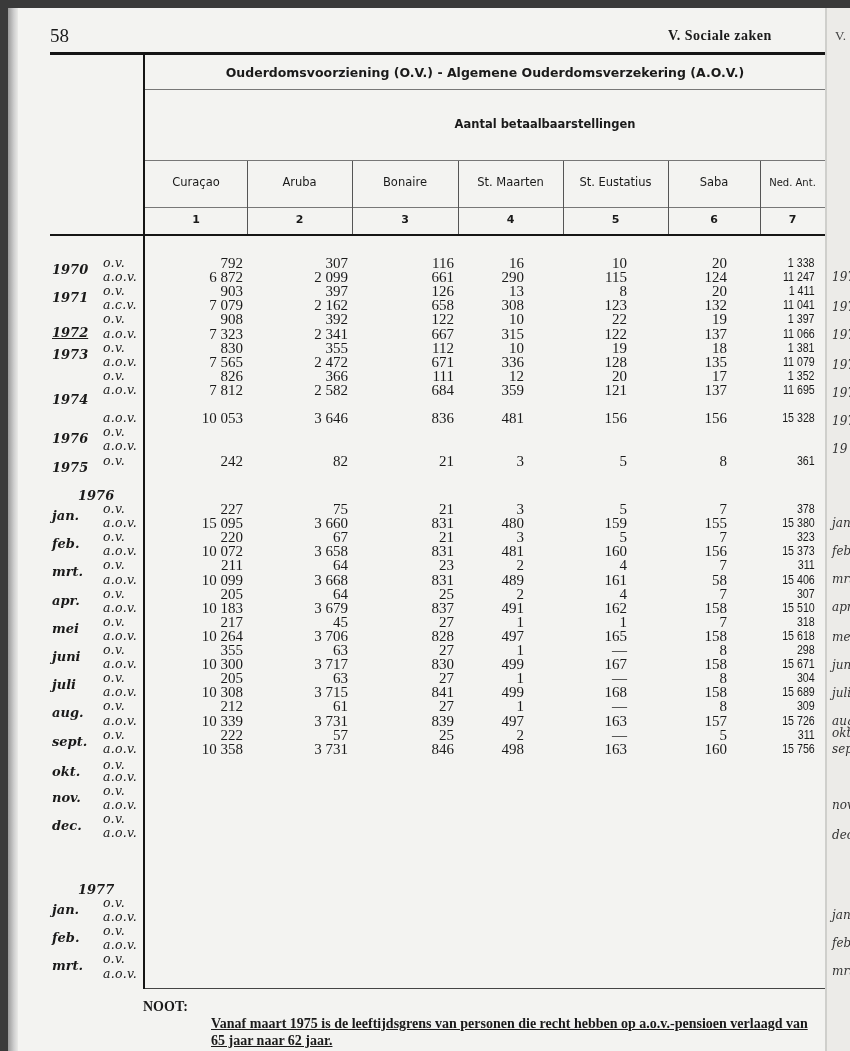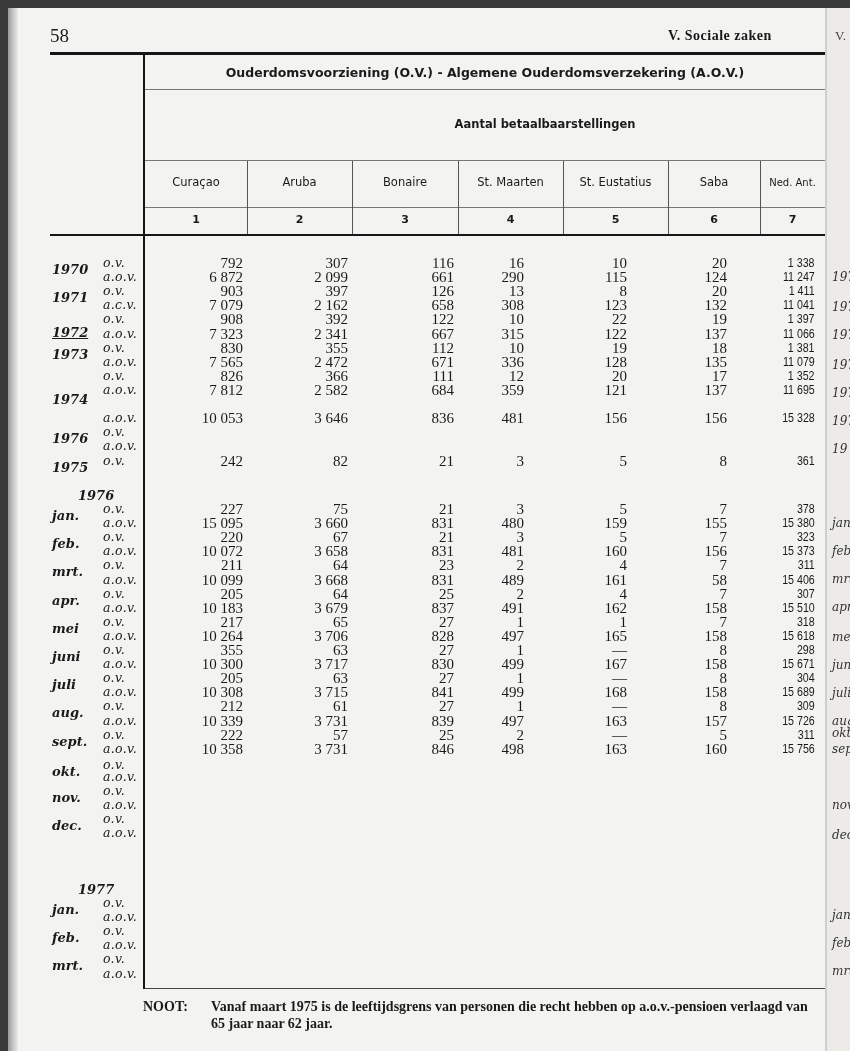--- a/index.html
+++ b/index.html
@@ -75,21 +75,21 @@
   .c7 { right: calc(850px - 815px); font-size: 13px; font-family: "Liberation Sans", sans-serif; transform: scaleX(0.82); transform-origin: right; }
   .margin-label {
     position: absolute; left: 832px; font-style: italic; font-size: 12px; color: #333;
     font-family: "DejaVu Serif", serif; white-space: nowrap;
   }
   .note {
     position: absolute; left: 143px; top: 998px; font-size: 14px; font-weight: bold;
     font-family: "Liberation Serif", serif; line-height: 17px; width: 680px;
   }
   .note .label { position: absolute; left: 0; top: 0; }
-  .note .text { position: absolute; left: 68px; top: 0; width: 600px; }
+  .note .text { position: absolute; left: 68px; top: 17px; width: 600px; text-decoration: underline; }
 </style>
 </head>
 <body>
 
 <div class="page">
   <div class="page-shadow-left"></div>
 </div>
 <div class="next-page"></div>
 
 <div class="page-number">58</div>
@@ -360,21 +360,21 @@
       <span class="cell c3">837</span>
       <span class="cell c4">491</span>
       <span class="cell c5">162</span>
       <span class="cell c6">158</span>
       <span class="cell c7">15 510</span>
     </div>
     <div class="row" style="top: 614.8px;">
       <span class="period-label" style="top: 7px;">mei</span>
       <span class="kind-label">o.v.</span>
       <span class="cell c1">217</span>
-      <span class="cell c2">65</span>
+      <span class="cell c2">45</span>
       <span class="cell c3">27</span>
       <span class="cell c4">1</span>
       <span class="cell c5">1</span>
       <span class="cell c6">7</span>
       <span class="cell c7">318</span>
     </div>
     <div class="row" style="top: 628.9px;">
       <span class="kind-label">a.o.v.</span>
       <span class="cell c1">10 264</span>
       <span class="cell c2">3 706</span>

